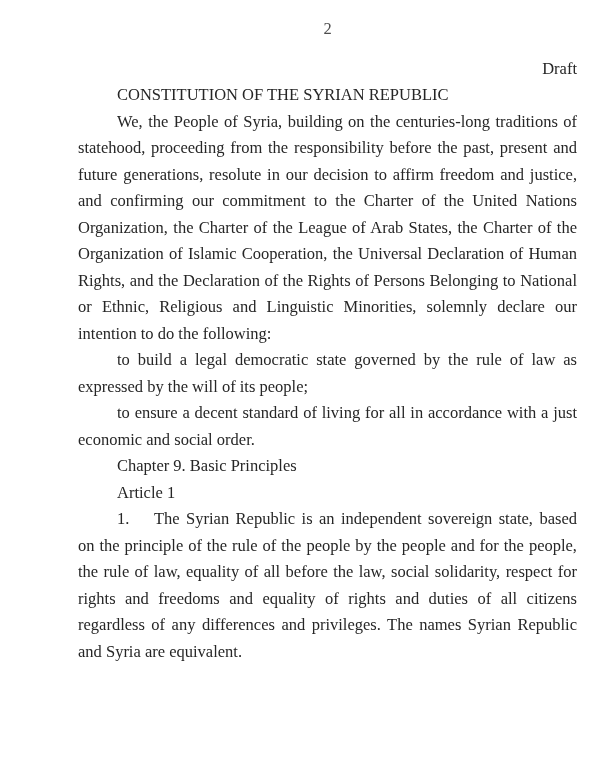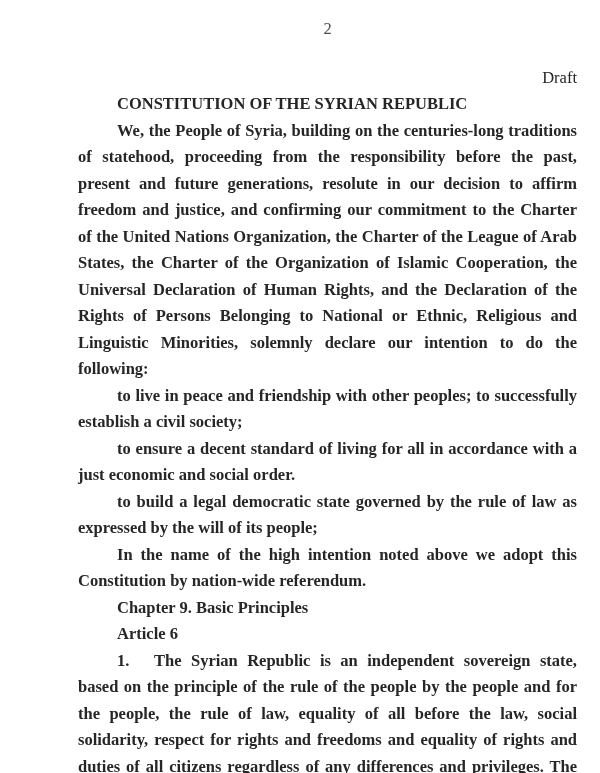--- a/index.html
+++ b/index.html
@@ -23,30 +23,29 @@
   p {
     margin: 0;
     padding: 0;
   }
   .page-number {
     text-align: center;
     color: #4d4d4d;
   }
   .draft-line {
     text-align: right;
-    margin-top: 22px;
+    margin-top: 13px;
   }
   .heading {
-    font-weight: bold;
+    font-weight: normal;
     padding-left: 39px;
   }
   .body-par {
     text-align: justify;
     text-indent: 39px;
-    font-weight: bold;
   }
   .clause-num {
     display: inline-block;
     width: 37px;
     text-indent: 0;
   }
 </style>
 </head>
 <body>
 
@@ -54,27 +53,25 @@
 
   <p class="page-number">2</p>
 
   <p class="draft-line">Draft</p>
 
   <p class="heading">CONSTITUTION OF THE SYRIAN REPUBLIC</p>
 
   <p class="body-par">We, the People of Syria, building on the centuries-long traditions of statehood, proceeding from the responsibility before the past, present and future generations, resolute in our decision to affirm freedom and justice, and confirming our commitment to the Charter of the United Nations Organization, the Charter of the League of Arab States, the Charter of the Organization of Islamic Cooperation, the Universal Declaration of Human Rights, and the Declaration of the Rights of Persons Belonging to National or Ethnic, Religious and Linguistic Minorities, solemnly declare our intention to do the following:</p>
 
 
-  <p class="body-par">to live in peace and friendship with other peoples; to successfully establish a civil society;</p>
+
+  <p class="body-par">to build a legal democratic state governed by the rule of law as expressed by the will of its people;</p>
 
   <p class="body-par">to ensure a decent standard of living for all in accordance with a just economic and social order.</p>
 
-  <p class="body-par">to build a legal democratic state governed by the rule of law as expressed by the will of its people;</p>
-
-  <p class="body-par">In the name of the high intention noted above we adopt this Constitution by nation-wide referendum.</p>
 
   <p class="heading">Chapter 9. Basic Principles</p>
 
-  <p class="heading">Article 6</p>
+  <p class="heading">Article 1</p>
 
   <p class="body-par"><span class="clause-num">1.</span><span>The Syrian Republic is an independent sovereign state, based on the principle of the rule of the people by the people and for the people, the rule of law, equality of all before the law, social solidarity, respect for rights and freedoms and equality of rights and duties of all citizens regardless of any differences and privileges. The names Syrian Republic and Syria are equivalent.</span></p>
 
 </div>
 
 </body></html>

